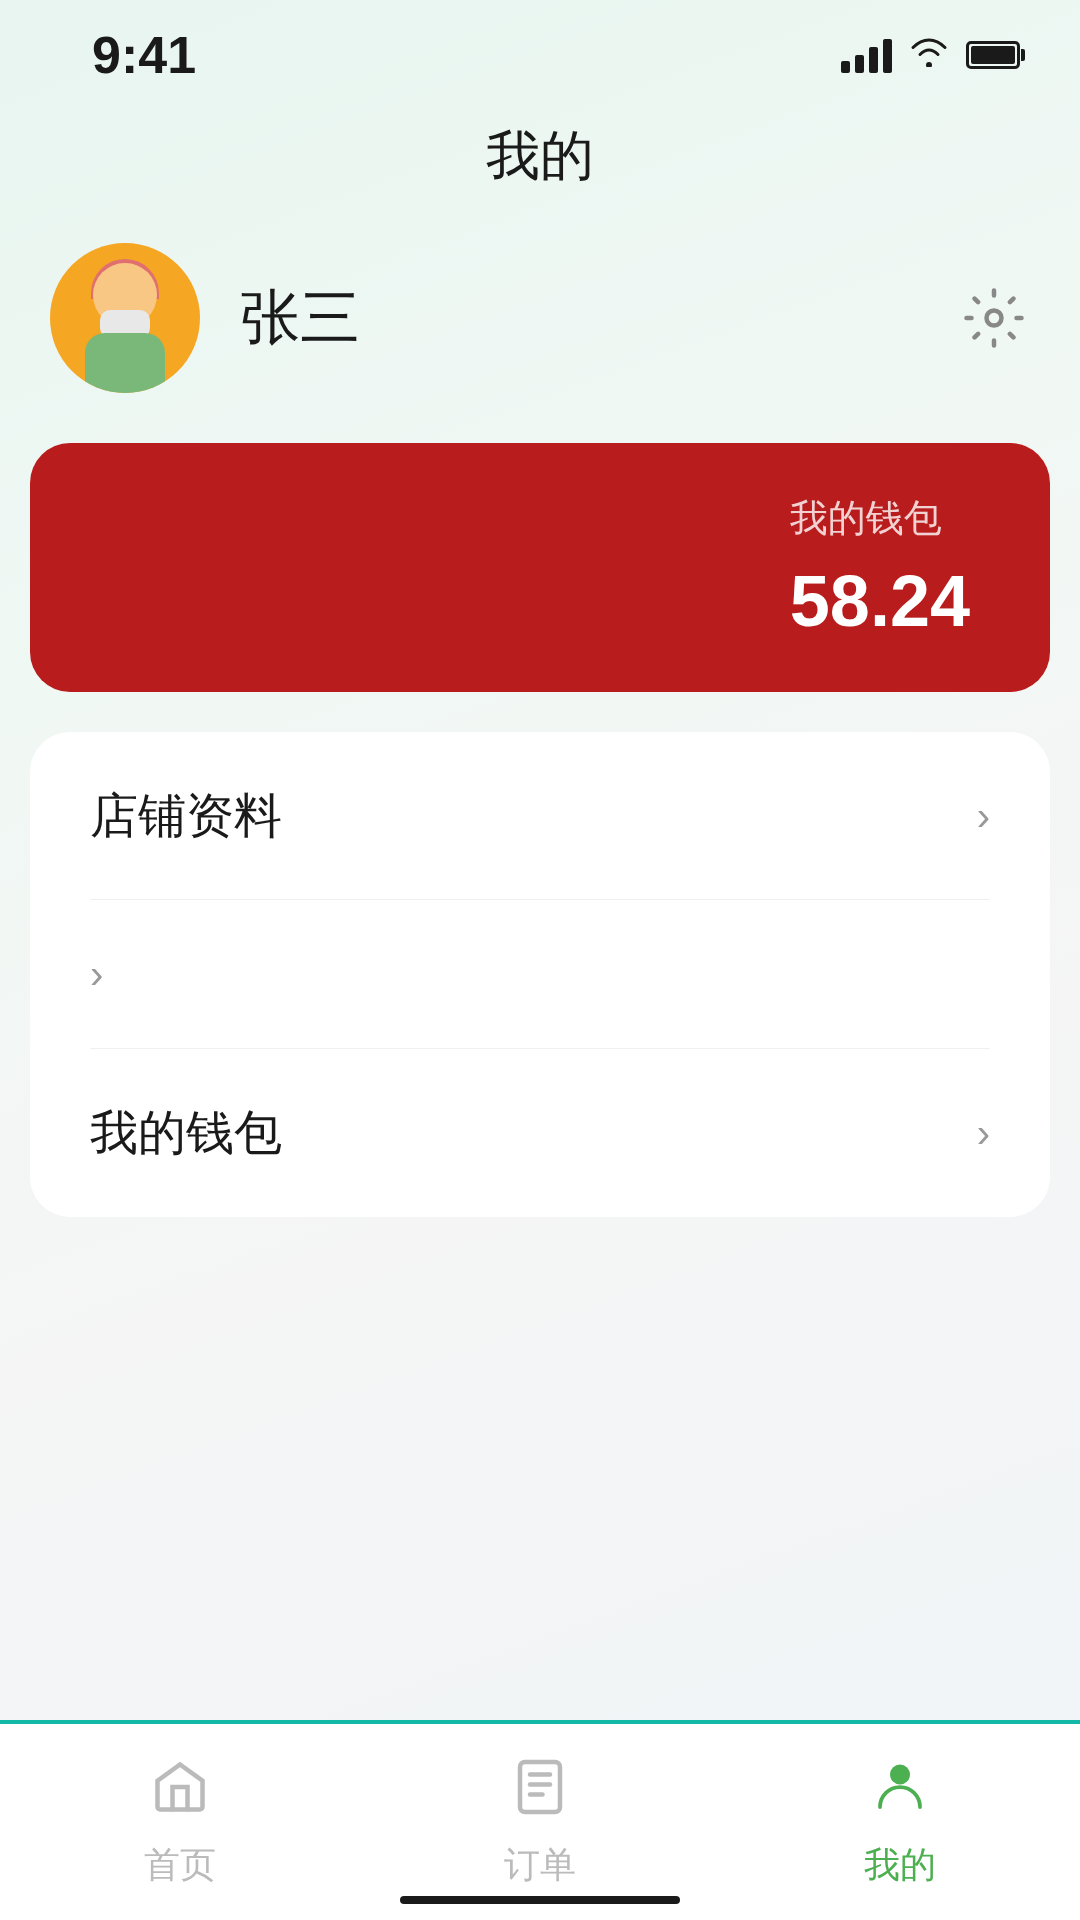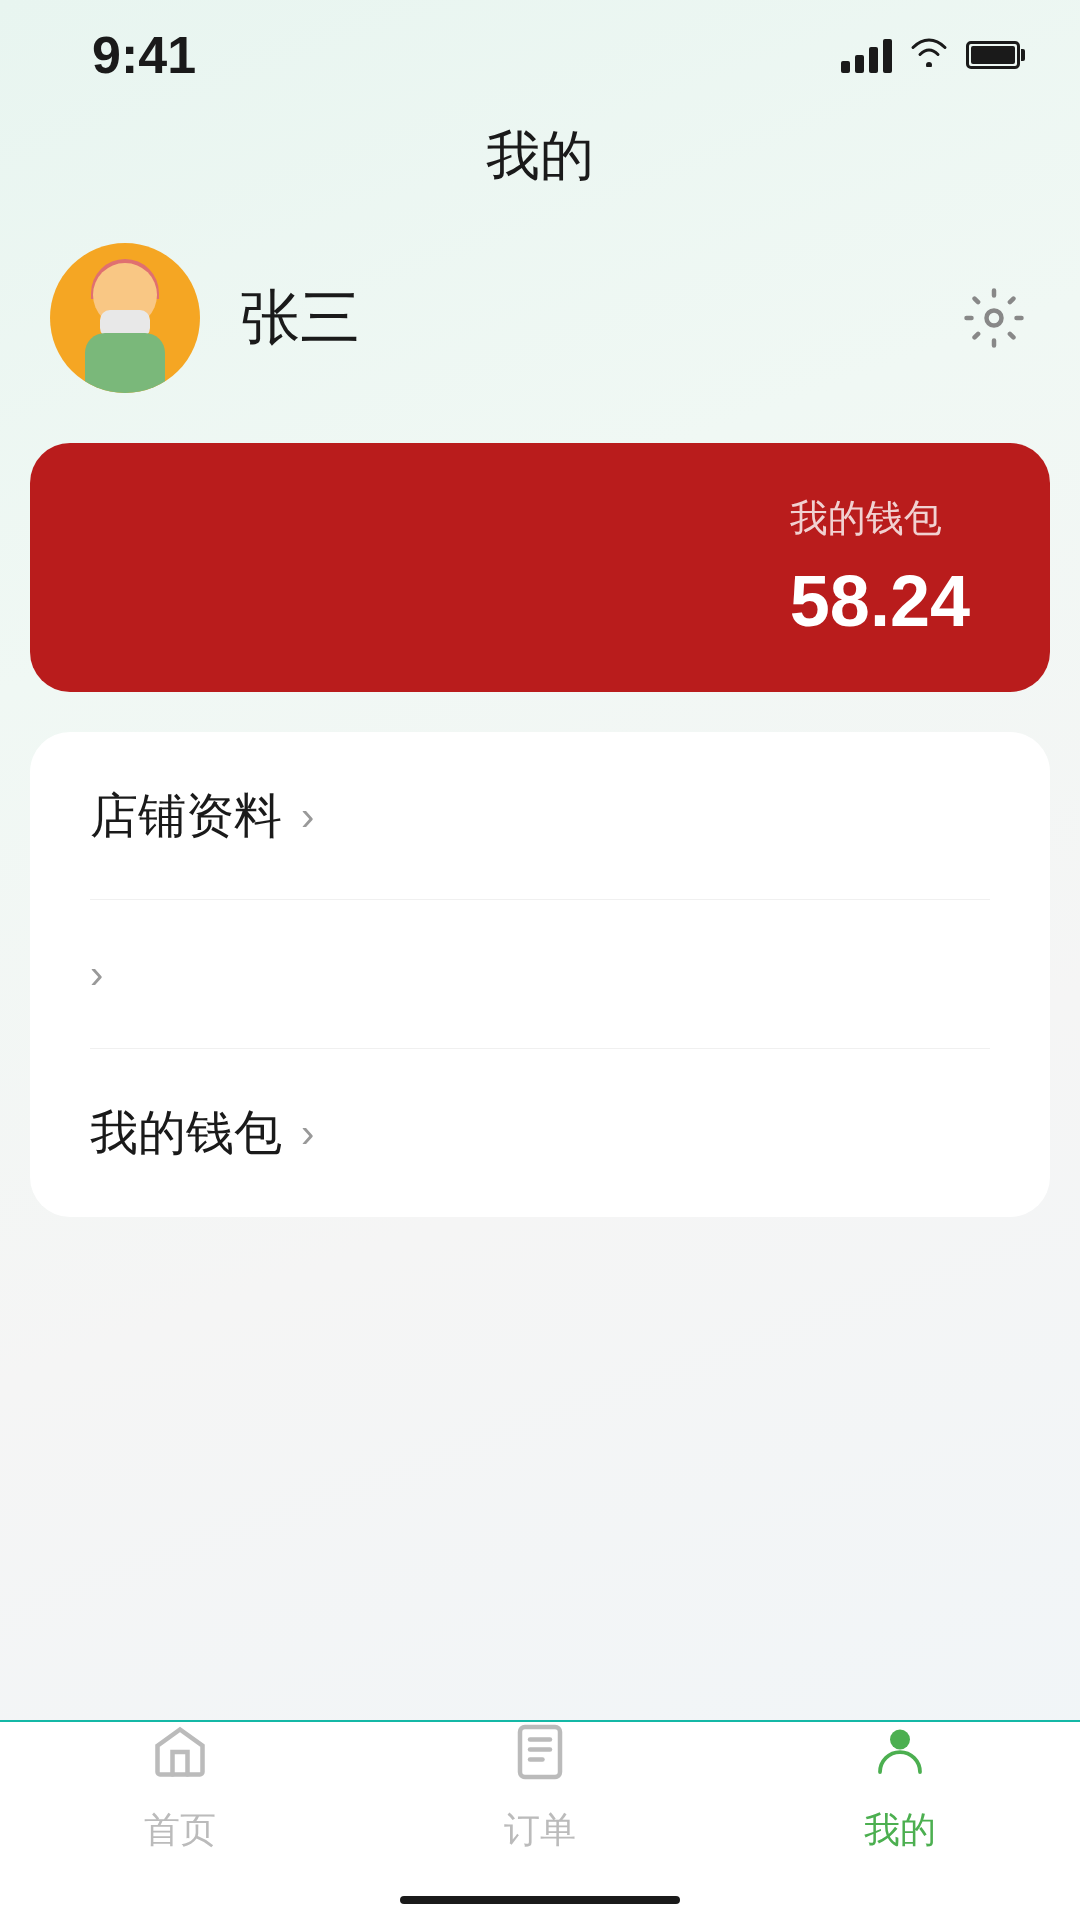--- a/index.html
+++ b/index.html
@@ -241,24 +241,24 @@
     .menu-list {
       margin: 0 30px;
       background: #ffffff;
       border-radius: 40px;
       overflow: hidden;
     }
 
     .menu-item {
       display: flex;
       align-items: center;
+      justify-content: space-between;
       padding: 52px 60px;
       cursor: pointer;
       position: relative;
-      gap: 19px;
     }
 
     .menu-item:not(:last-child)::after {
       content: '';
       position: absolute;
       bottom: 0;
       left: 60px;
       right: 60px;
       height: 1px;
       background: #f0f0f0;
@@ -277,23 +277,23 @@
 
     
     .bottom-nav {
       position: absolute;
       bottom: 0;
       left: 0;
       right: 0;
       height: 200px;
       background: #ffffff;
       display: flex;
-      align-items: flex-start;
+      align-items: flex-end;
       justify-content: space-around;
-      border-top: 2px solid #14b8a6;
+      border-top: 4px solid #14b8a6;
       padding-bottom: 30px;
     }
 
     .nav-item {
       display: flex;
       flex-direction: column;
       align-items: center;
       gap: 12px;
       cursor: pointer;
       flex: 1;

